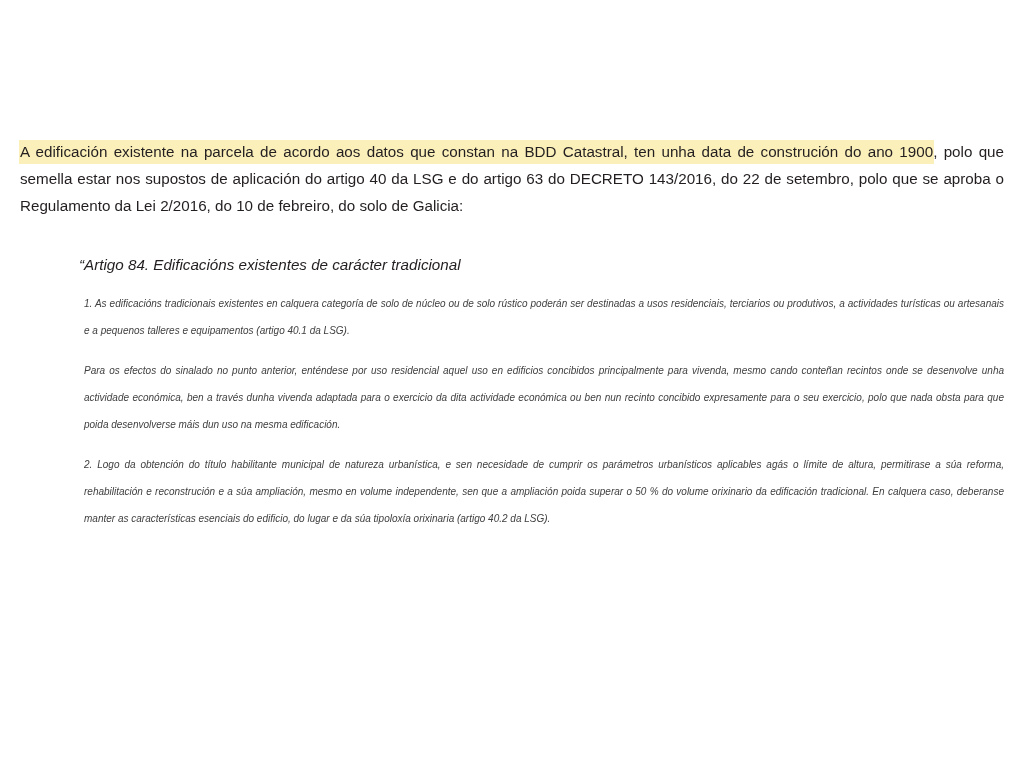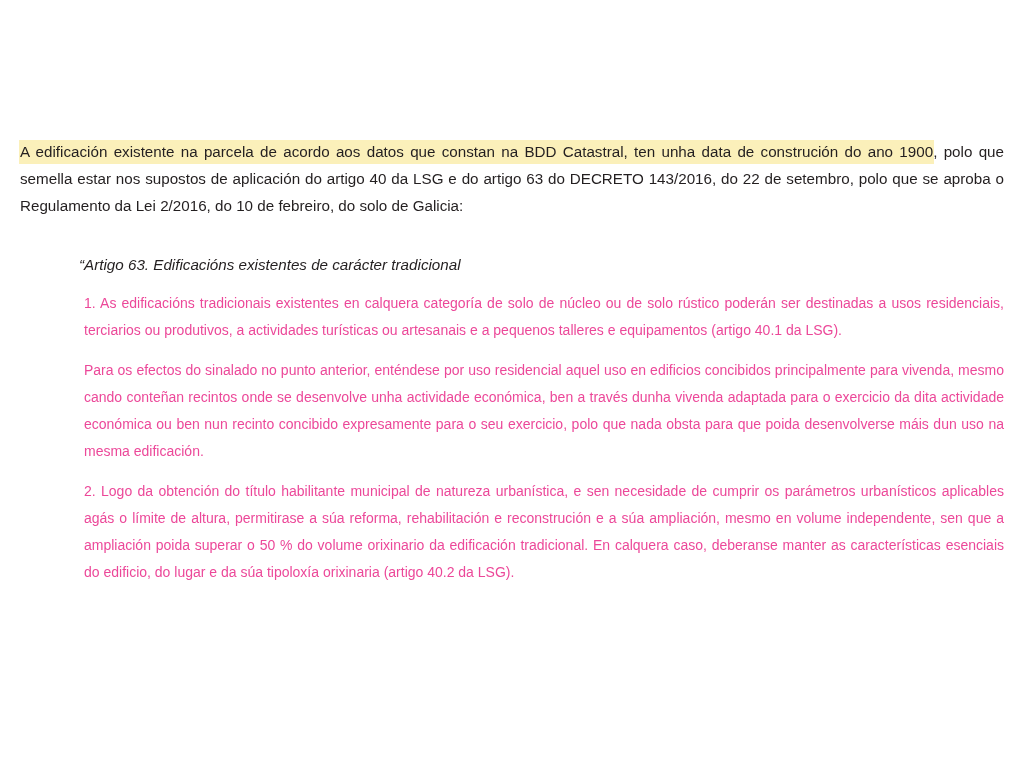--- a/index.html
+++ b/index.html
@@ -52,25 +52,26 @@
   
   .quote-block {
     position: absolute;
     left: 84px;
     top: 251px;
     width: 920px;
   }
 
   .quote-para {
     margin: 0 0 13px 0;
-    font-size: 14px;
+    font-size: 10px;
     line-height: 27px;
+    font-style: italic;
     text-align: justify;
     text-justify: inter-word;
-    color: #ec4899;
+    color: #404040;
     hyphens: none;
   }
 
   .quote-para:last-child {
     margin-bottom: 8px;
   }
 
   
   .quote-heading {
     margin: 0 0 12px 0;
@@ -86,21 +87,21 @@
 <body>
 
 <div class="page">
 
   <div class="intro-block">
     <p class="intro-para"><span class="hl">A edificación existente na parcela de acordo aos datos que constan na BDD Catastral, ten unha data de construción do ano 1900</span><span>, polo que semella estar nos supostos de aplicación do artigo 40 da LSG e do artigo 63 do DECRETO 143/2016, do 22 de setembro, polo que se aproba o Regulamento da Lei 2/2016, do 10 de febreiro, do solo de Galicia:</span></p>
   </div>
 
   <div class="quote-block">
 
-    <p class="quote-heading">“Artigo 63. Edificacións existentes de carácter tradicional</p>
+    <p class="quote-heading">“Artigo 84. Edificacións existentes de carácter tradicional</p>
 
     <p class="quote-para">1. As edificacións tradicionais existentes en calquera categoría de solo de núcleo ou de solo rústico poderán ser destinadas a usos residenciais, terciarios ou produtivos, a actividades turísticas ou artesanais e a pequenos talleres e equipamentos (artigo 40.1 da LSG).</p>
 
     <p class="quote-para">Para os efectos do sinalado no punto anterior, enténdese por uso residencial aquel uso en edificios concibidos principalmente para vivenda, mesmo cando conteñan recintos onde se desenvolve unha actividade económica, ben a través dunha vivenda adaptada para o exercicio da dita actividade económica ou ben nun recinto concibido expresamente para o seu exercicio, polo que nada obsta para que poida desenvolverse máis dun uso na mesma edificación.</p>
 
     <p class="quote-para">2. Logo da obtención do título habilitante municipal de natureza urbanística, e sen necesidade de cumprir os parámetros urbanísticos aplicables agás o límite de altura, permitirase a súa reforma, rehabilitación e reconstrución e a súa ampliación, mesmo en volume independente, sen que a ampliación poida superar o 50 % do volume orixinario da edificación tradicional. En calquera caso, deberanse manter as características esenciais do edificio, do lugar e da súa tipoloxía orixinaria (artigo 40.2 da LSG).</p>
 
   </div>
 
 </div>

